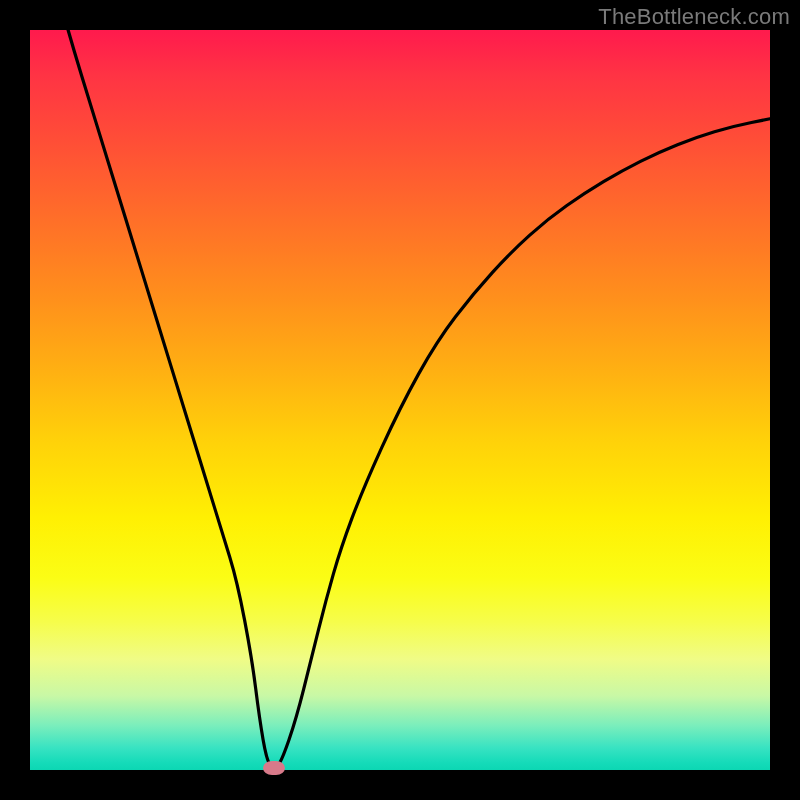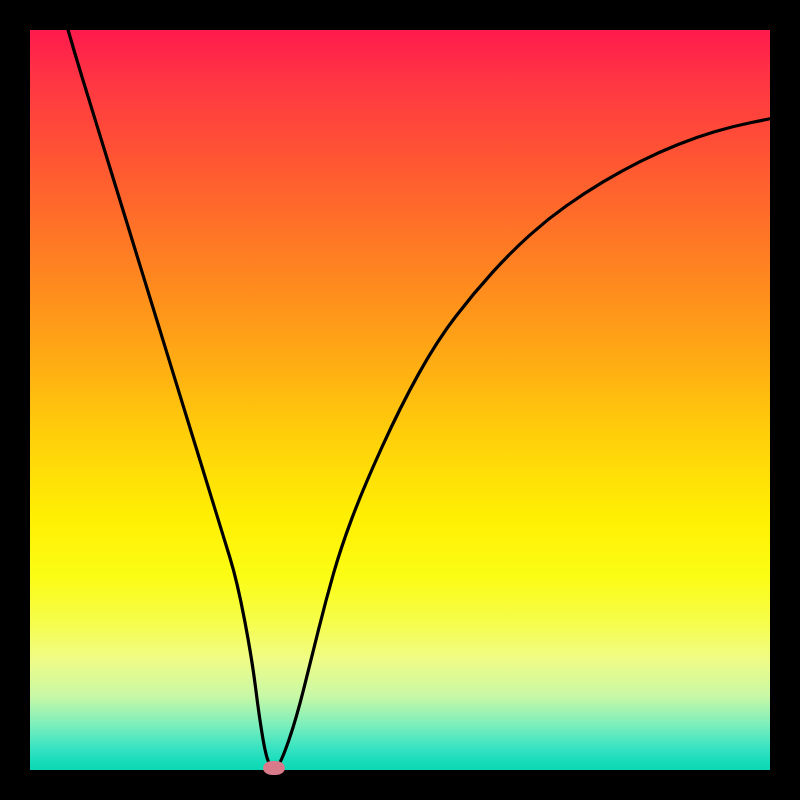--- a/index.html
+++ b/index.html
@@ -81,13 +81,14 @@
 <div class="frame">
   <div class="plot-area">
 
     <svg class="curve" viewBox="0 0 740 740" preserveAspectRatio="none">
       <path d="M 29.60 -29.60 Q 29.60 -29.60 37.00 -3.70 Q 44.40 22.20 51.80 46.25 Q 59.20 70.30 66.60 94.35 Q 74.00 118.40 81.40 142.45 Q 88.80 166.50 96.20 190.55 Q 103.60 214.60 111.00 238.65 Q 118.40 262.70 125.80 286.75 Q 133.20 310.80 140.60 334.85 Q 148.00 358.90 155.40 382.95 Q 162.80 407.00 170.20 431.05 Q 177.60 455.10 185.00 479.15 Q 192.40 503.20 199.80 527.25 Q 207.20 551.30 214.60 590.15 Q 222.00 629.00 225.70 658.60 Q 229.40 688.20 233.10 709.66 Q 236.80 731.12 240.50 735.56 Q 244.20 740.00 247.90 735.56 Q 251.60 731.12 259.00 709.66 Q 266.40 688.20 273.80 658.60 Q 281.20 629.00 288.60 599.40 Q 296.00 569.80 303.40 543.90 Q 310.80 518.00 321.90 488.40 Q 333.00 458.80 351.50 418.10 Q 370.00 377.40 388.50 344.10 Q 407.00 310.80 425.50 286.75 Q 444.00 262.70 462.50 242.35 Q 481.00 222.00 499.50 205.35 Q 518.00 188.70 536.50 175.75 Q 555.00 162.80 573.50 151.70 Q 592.00 140.60 610.50 131.35 Q 629.00 122.10 647.50 114.70 Q 666.00 107.30 684.50 101.75 Q 703.00 96.20 721.50 92.50 T 740.00 88.80"></path>
     </svg>
 
     <div class="marker" style="left: 233.2px; top: 731px;"></div>
   </div>
 
+  <div class="watermark">TheBottleneck.com</div>
 </div>
 
 </body></html>

